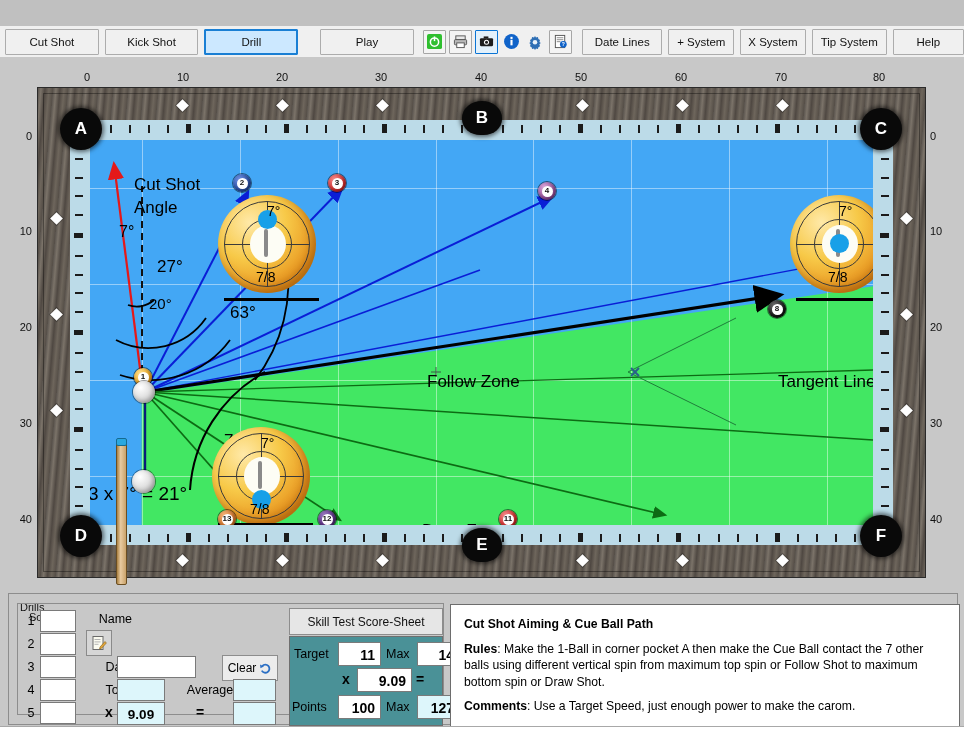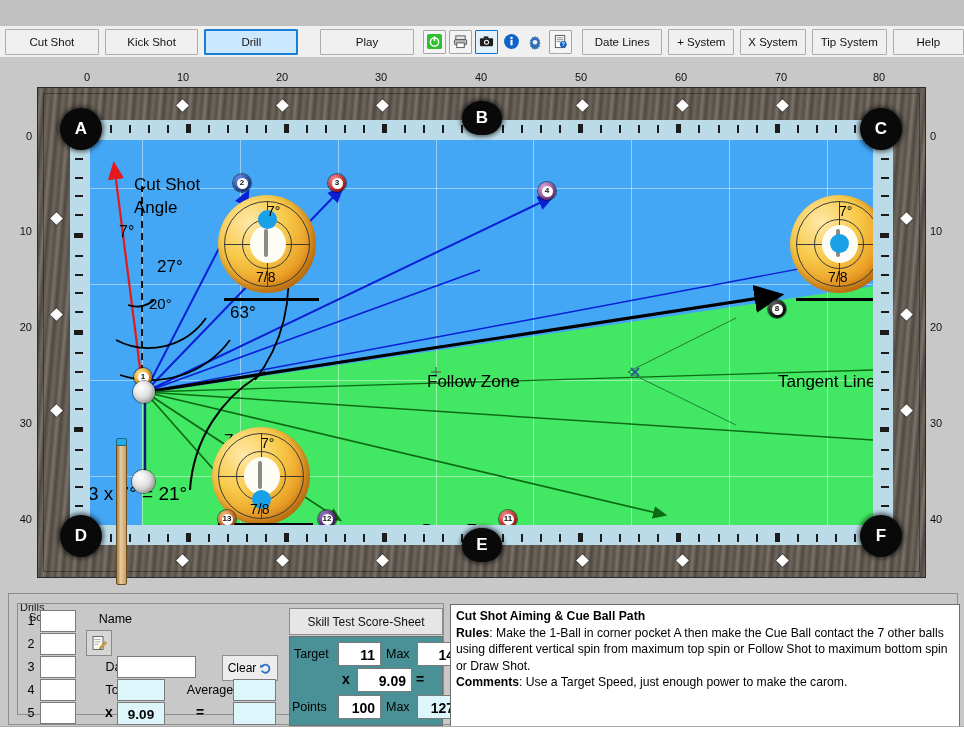--- a/index.html
+++ b/index.html
@@ -153,21 +153,21 @@
   .bold{font-weight:bold;}
 
   .scoresheet-btn{
     position:absolute;background:#e6e6e6;border:1px solid #8d8d8d;
     display:flex;align-items:center;justify-content:center;font-size:12px;color:#111;
   }
   .teal{position:absolute;background:#4a9197;border:1px solid #6f6f6f;}
   .teal .lbl{color:#000;font-size:12.5px;}
 
   .rulesbox{position:absolute;background:#fff;border:1px solid #6d6d6d;overflow:hidden;}
-  .rulesbox p{margin:0;font-size:12.2px;line-height:16.6px;color:#000;}
+  .rulesbox p{margin:8px;font-size:12.2px;line-height:16.6px;color:#000;}
   .statusbar{position:absolute;left:0;top:726px;width:964px;height:30px;background:#fff;border-top:1px solid #a8a8a8;}
 </style>
 </head>
 <body>
 
 <div id="app">
 
 
   <div class="toolbar">
     <div class="tbtn tab" style="margin-left:5px">Cut Shot</div>

